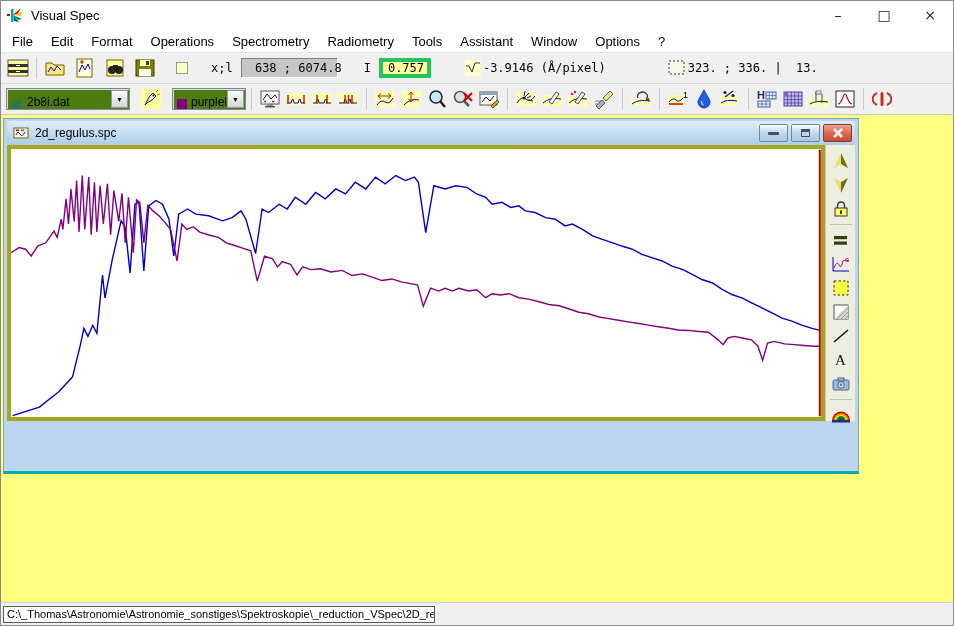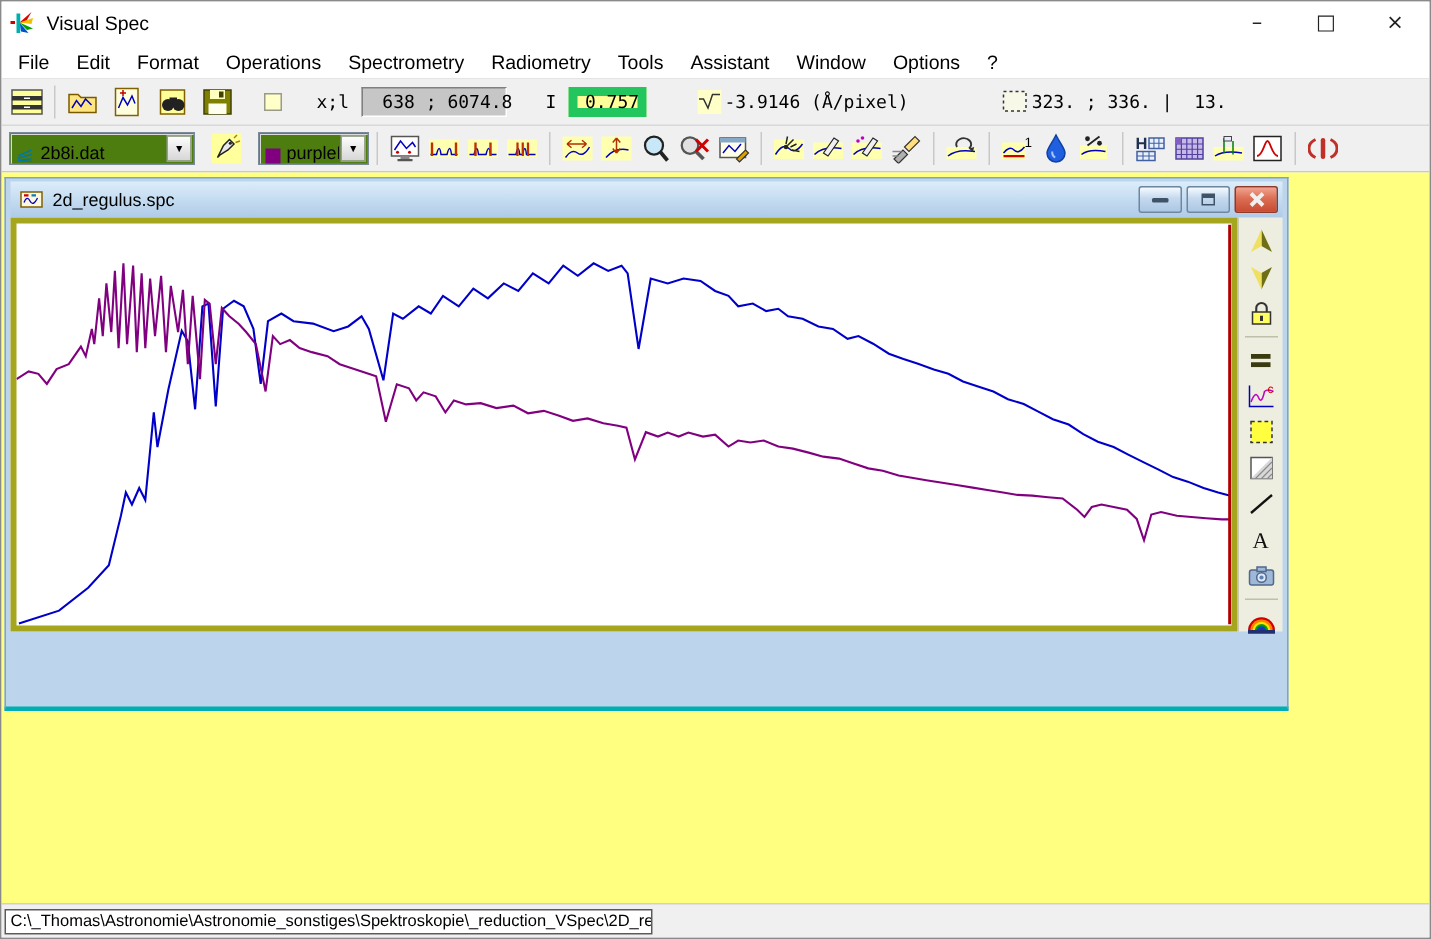--- a/index.html
+++ b/index.html
@@ -23,21 +23,21 @@
   .menubar { height:24px; background:#FFFFFF; display:flex; align-items:flex-end; padding-left:2px; border-bottom:1px solid #E4E4E4; }
   .menu-item { font-size:13px; color:#000; padding:3px 9px; }
 
   
   .toolbar1 { height:31px; background:#F0F0F0; display:flex; align-items:center; border-bottom:1px solid #D8D8D8; }
   .toolbar2 { height:31px; background:#F0F0F0; display:flex; align-items:center; border-bottom:1px solid #C8C8C8; }
   .tbtn { width:26px; height:26px; display:flex; align-items:center; justify-content:center; flex:none; }
   .tsep { width:1px; height:22px; background:#C8C8C8; margin:0 5px; flex:none; }
   .mono { font-family:"DejaVu Sans Mono", monospace; font-size:12px; color:#000; white-space:pre; }
   .field-gray { width:97px; height:20px; background:#C6C6C6; border-top:1px solid #808080; border-left:1px solid #808080; border-bottom:1px solid #FFFFFF; border-right:1px solid #FFFFFF; display:flex; align-items:center; padding-left:6px; margin-left:8px; }
-  .field-yellow { width:52px; height:20px; background:#FFFF99; border:6px solid #22c55e; display:flex; align-items:center; padding-left:5px; margin-left:8px; }
+  .field-yellow { width:52px; height:20px; background:#FFFF99; border:4px solid #22c55e; display:flex; align-items:center; padding-left:5px; margin-left:8px; }
   .checkbox { width:12px; height:12px; background:#FFFFC8; border:1px solid #9A9A8A; margin-left:18px; flex:none; }
 
   .combo { height:22px; background:#4d7c0f; border:1px solid #7A8A99; box-shadow:inset 1px 1px 0 #DADADA; display:flex; align-items:flex-end; flex:none; }
   .combo .combo-text { font-size:12px; color:#000; padding-left:4px; flex:1; white-space:nowrap; overflow:hidden; }
   .combo .combo-arrow { width:17px; height:18px; margin:1px; background:linear-gradient(#FDFDFD,#D6D6D6); border:1px solid #9A9A9A; display:flex; align-items:center; justify-content:center; font-size:7px; color:#000; flex:none; }
   .swatch { width:10px; height:10px; background:#800080; margin-left:4px; flex:none; }
 
   
   .mdi { height:487px; background:#FFFF80; position:relative; }
 

